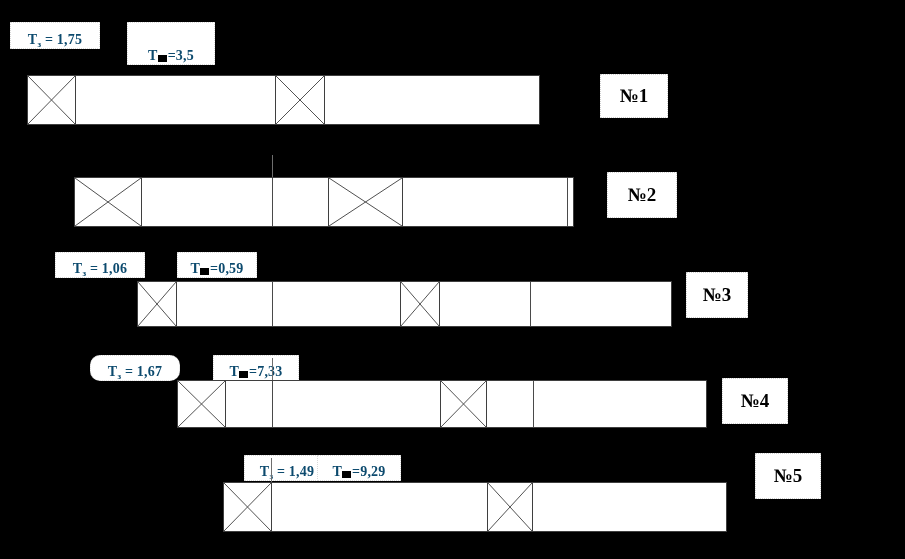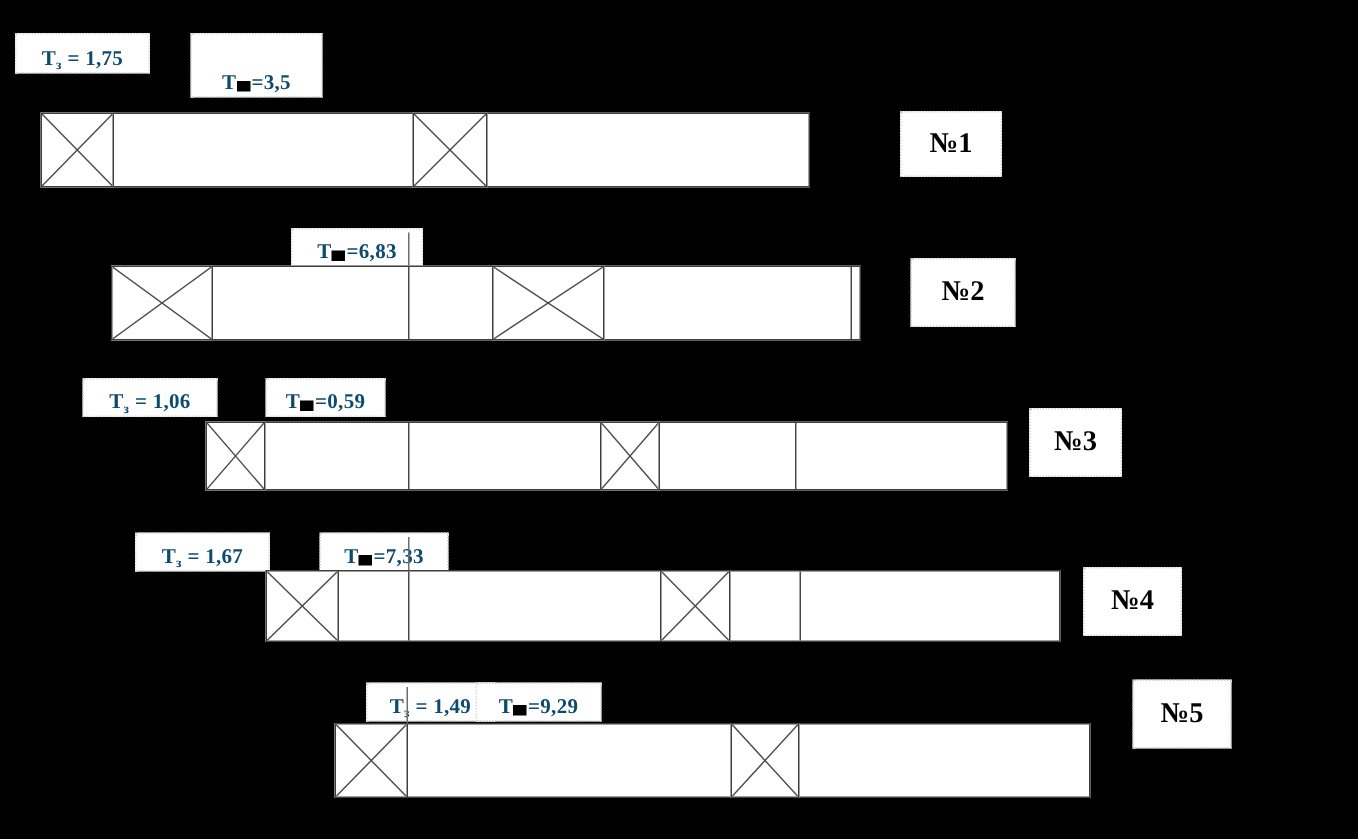--- a/index.html
+++ b/index.html
@@ -131,23 +131,20 @@
     <svg viewBox="0 0 50 50" preserveAspectRatio="none">
       <line x1="0" y1="0" x2="50" y2="50"></line>
         <line x1="50" y1="0" x2="0" y2="50"></line>
     </svg>
   </div>
 
   <div class="numbox" style="left:600px; top:74px; width:68px; height:44px;">
     <span>№1</span>
   </div>
 
-  <div class="callout" style="left:194px; top:152px; width:88px; height:26px;">
-    <span class="lbl"><span>T</span><sub class="blk"></sub><span>=6,83</span></span>
-  </div>
 
   <div class="guide" style="left:272px; top:155px; width:1px; height:22px;"></div>
 
   <div class="bar" style="left:74px; top:177px; width:500px; height:50px;"></div>
   <div class="xbox" style="left:74px; top:177px; width:68px; height:50px;">
     <svg viewBox="0 0 68 50" preserveAspectRatio="none">
       <line x1="0" y1="0" x2="68" y2="50"></line>
         <line x1="68" y1="0" x2="0" y2="50"></line>
     </svg>
   </div>
@@ -184,21 +181,21 @@
       <line x1="0" y1="0" x2="40" y2="46"></line>
         <line x1="40" y1="0" x2="0" y2="46"></line>
     </svg>
   </div>
   <div class="divider" style="left:530px; top:282px; height:44px;"></div>
 
   <div class="numbox" style="left:686px; top:272px; width:62px; height:46px;">
     <span>№3</span>
   </div>
 
-  <div class="callout" style="left:90px; top:355px; width:90px; height:26px;">
+  <div class="callout" style="left:90px; top:355px; width:90px; height:26px;border-radius:10px;">
     <span class="lbl"><span>T</span><sub>з</sub><span> = 1,67</span></span>
   </div>
   <div class="callout" style="left:213px; top:355px; width:86px; height:26px;">
     <span class="lbl"><span>T</span><sub class="blk"></sub><span>=7,33</span></span>
   </div>
 
   <div class="guide" style="left:272px; top:358px; width:1px; height:22px;"></div>
 
   <div class="bar" style="left:177px; top:380px; width:530px; height:48px;"></div>
   <div class="xbox" style="left:177px; top:380px; width:49px; height:48px;">

